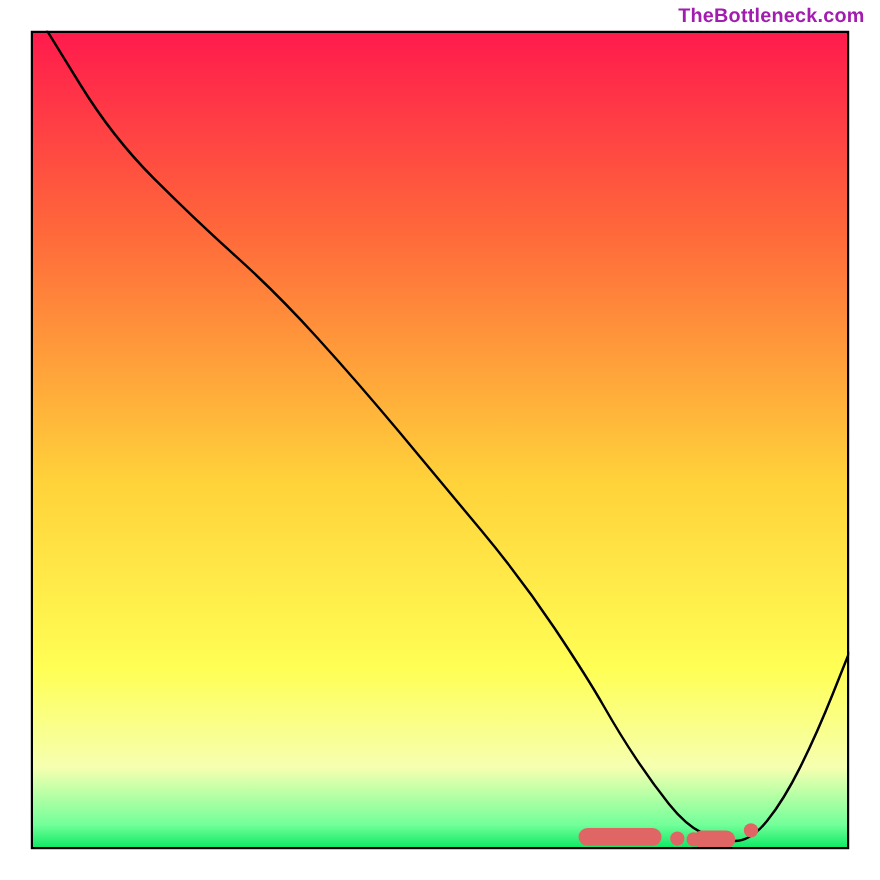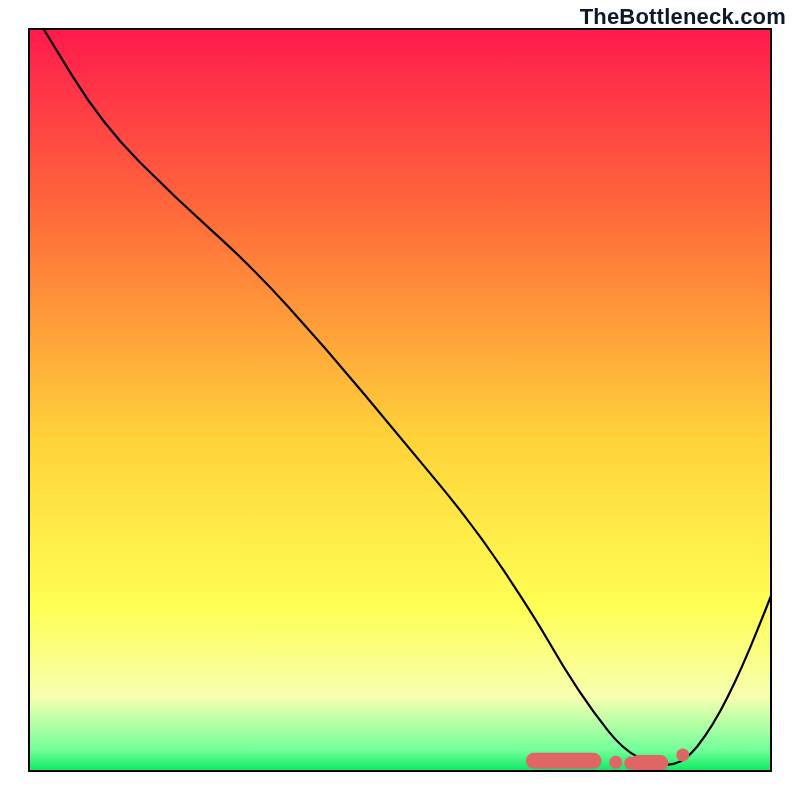--- a/index.html
+++ b/index.html
@@ -13,23 +13,23 @@
   }
   .stage {
     position: relative;
     width: 800px;
     height: 800px;
   }
   .watermark {
     position: absolute;
     top: 4px;
     right: 14px;
-    font-size: 22px;
+    font-size: 18px;
     font-weight: 600;
-    color: #0f172a;
+    color: #a21caf;
     letter-spacing: 0.2px;
     user-select: none;
     z-index: 3;
   }
   .plot-box {
     position: absolute;
     left: 28px;
     top: 28px;
     width: 744px;
     height: 744px;

